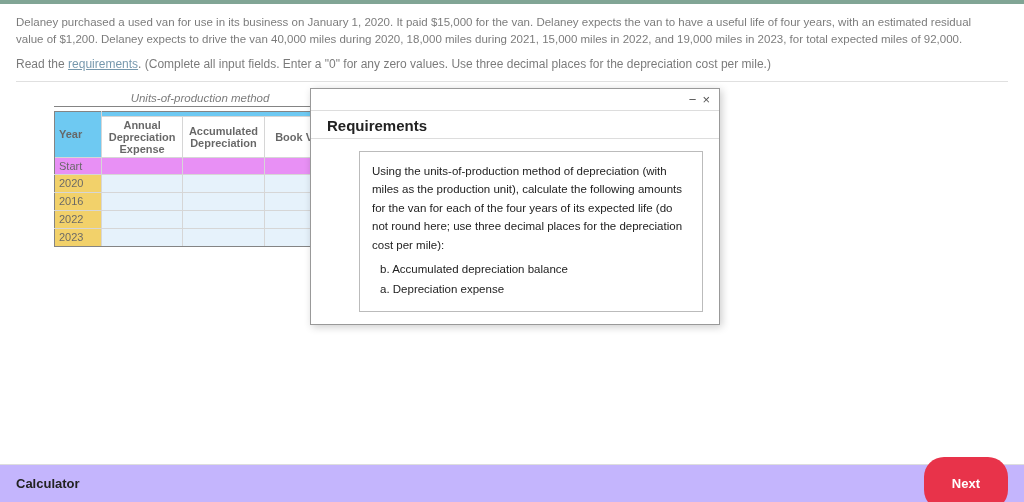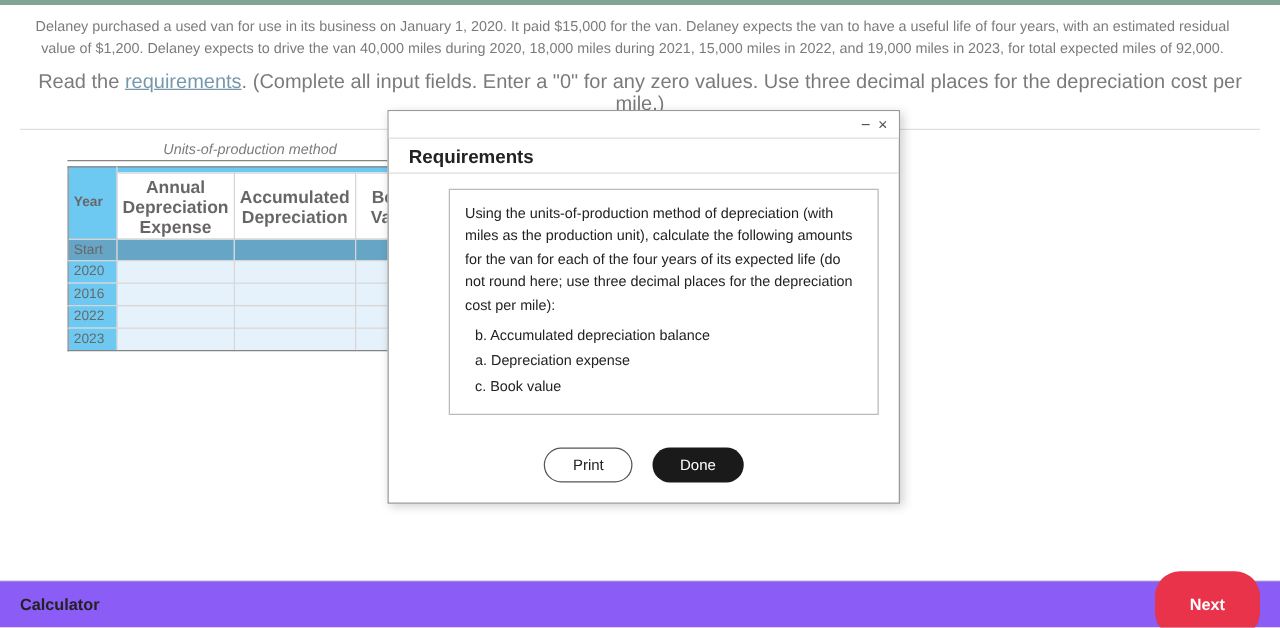--- a/index.html
+++ b/index.html
@@ -23,28 +23,26 @@
     
     .content-area {
       padding: 10px 16px 8px 16px;
     }
 
     .problem-text {
       font-size: 11.5px;
       line-height: 1.5;
       color: #222;
       max-width: 980px;
-      text-align: center;
     }
 
     .instructions {
       margin-top: 8px;
-      font-size: 16px;
-      color: #222;
-      text-align: center;
+      font-size: 12px;
+      color: #222;
     }
 
     .instructions a {
       color: #1a5276;
       text-decoration: underline;
     }
 
     
     .divider {
       border: none;
@@ -84,43 +82,43 @@
 
     .depreciation-table thead tr:first-child th {
       border-bottom: none;
       font-weight: bold;
       font-size: 11px;
       background: #0ea5e9;
       border-top: 1.5px solid #333;
     }
 
     .depreciation-table thead tr:nth-child(2) th {
-      font-size: 14px;
+      font-size: 11px;
       font-weight: bold;
       background: #fff;
     }
 
     .depreciation-table .year-col {
       text-align: left;
       font-weight: normal;
       border-left: 1.5px solid #333;
       border-right: 1px solid #bbb;
-      background: #0ea5e9;
+      background: #eab308;
       width: 45px;
     }
 
     .depreciation-table .input-cell {
       background: #d6eaf8;
       width: 78px;
       height: 18px;
       padding: 0;
     }
 
     .depreciation-table .start-row td {
-      background: #0369a1;
+      background: #d946ef;
     }
 
     .depreciation-table tbody tr:last-child td {
       border-bottom: 1.5px solid #333;
       margin-left: 20px;
     }
 
     .depreciation-table .right-border {
       border-right: 1.5px solid #333;
     }
@@ -222,21 +220,21 @@
       cursor: pointer;
     }
 
     
     .bottom-bar {
       position: absolute;
       bottom: 0;
       left: 0;
       right: 0;
       height: 38px;
-      background: #8b5cf6;
+      background: #c4b5fd;
       border-top: 1px solid #ddd;
       display: flex;
       align-items: center;
       justify-content: space-between;
       padding: 0 16px;
     }
 
     .calculator-label {
       font-size: 13px;
       font-weight: bold;
@@ -329,30 +327,22 @@
         <p class="intro">Using the units-of-production method of depreciation (with miles as the production unit), calculate the following amounts for the van for each of the four years of its expected life (do not round here; use three decimal places for the depreciation cost per mile):</p>
         <ul class="items">
           <li>
             <span>b.</span>
             <span>Accumulated depreciation balance</span>
           </li>
           <li>
             <span>a.</span>
             <span>Depreciation expense</span>
           </li>
-          <li>
-            <span>c.</span>
-            <span>Book value</span>
-          </li>
         </ul>
       </div>
-    </div>
-    <div class="modal-footer">
-      <button class="btn-print">Print</button>
-      <button class="btn-done">Done</button>
     </div>
   </div>
 </div>
 
 <div class="bottom-bar">
   <span class="calculator-label">Calculator</span>
   <button class="btn-next">Next</button>
 </div>
 
 </body></html>

